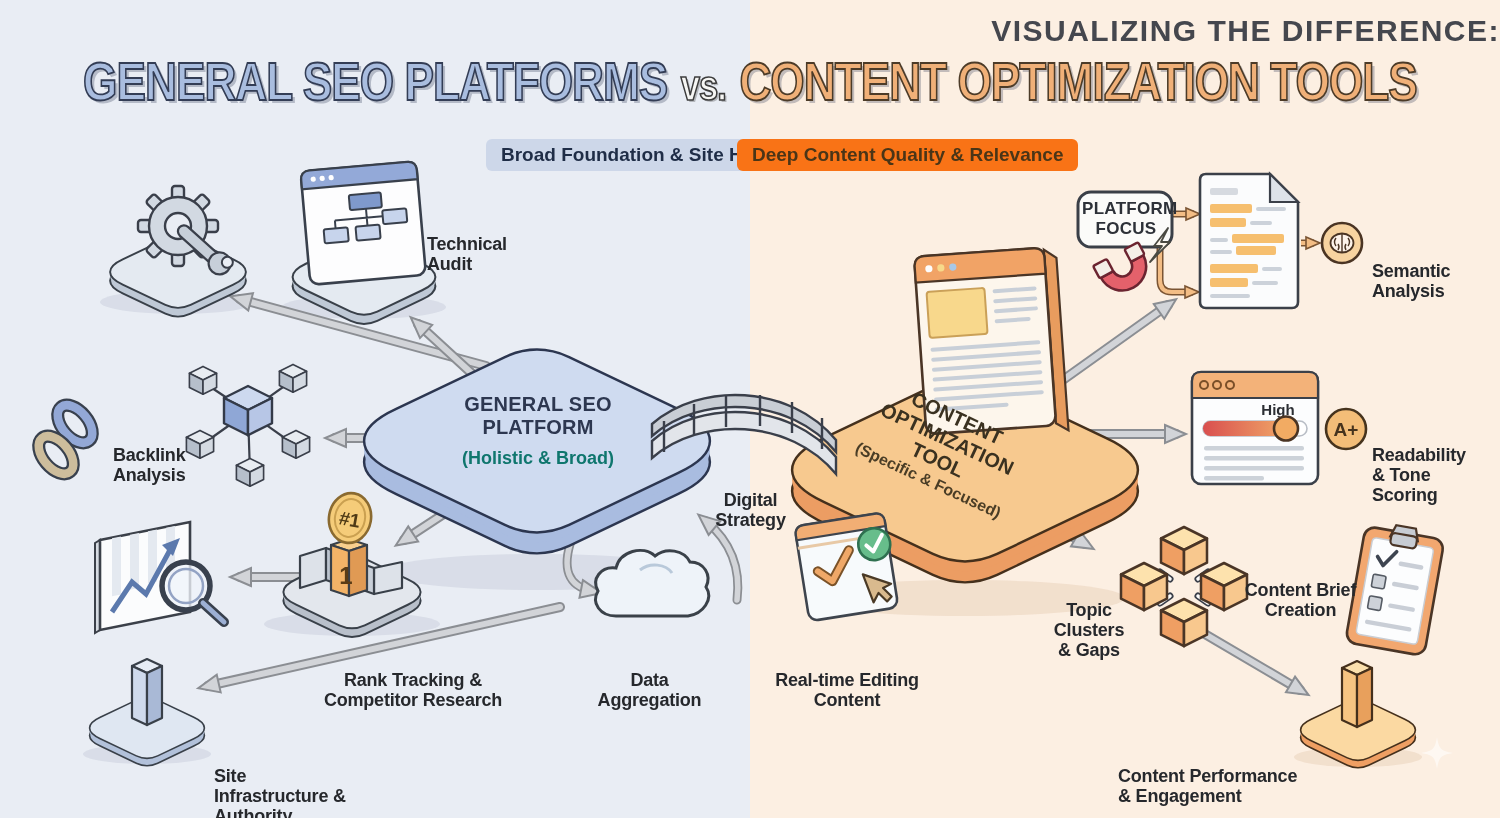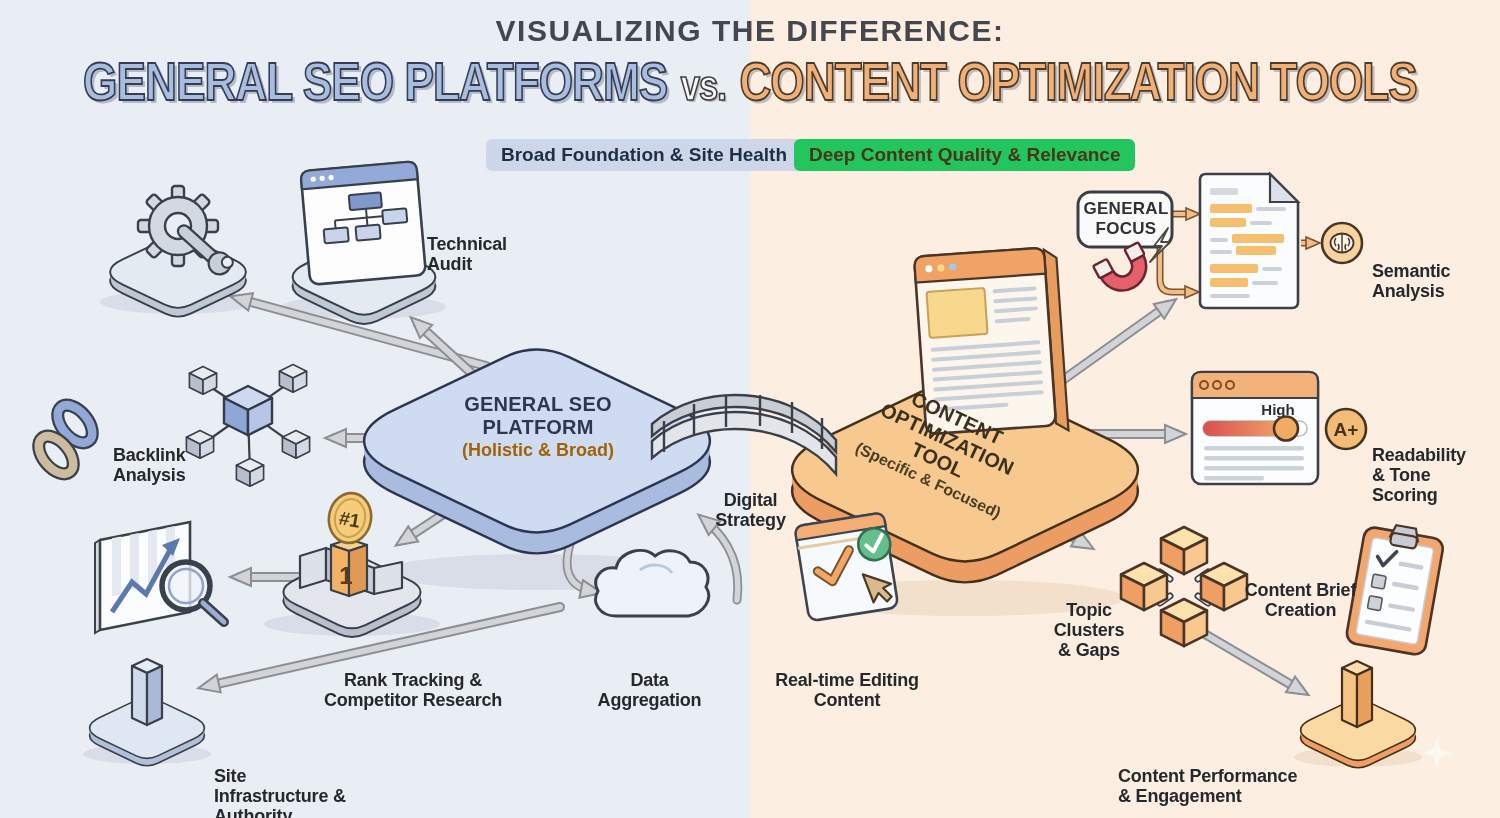--- a/index.html
+++ b/index.html
@@ -2,39 +2,39 @@
 <html><head>
 <meta charset="utf-8">
 <style>
   html,body{margin:0;padding:0;}
   #canvas{position:relative;width:1500px;height:818px;overflow:hidden;
     font-family:"Liberation Sans",sans-serif;background:#e9edf4;}
   .bg-half{position:absolute;top:0;height:818px;}
   #bg-left{left:0;width:750px;background:#e9edf4;}
   #bg-right{left:750px;width:750px;background:#fcefe2;}
   #scene{position:absolute;left:0;top:0;}
-  .hdr{position:absolute;left:0;top:14px;width:1500px;text-align:center;}
+  .hdr{position:absolute;left:0;top:14px;width:1500px;text-align:right;}
   .kicker{font-size:30px;font-weight:700;color:#45474e;letter-spacing:1.5px;}
   .bigline{margin-top:2px;display:flex;justify-content:center;align-items:baseline;gap:14px;
     transform:scale(0.96,1.16);transform-origin:center top;}
   .bigword{font-size:46px;font-weight:800;letter-spacing:-1px;white-space:nowrap;
     text-shadow:3px 3px 0 rgba(44,54,82,0.28);}
   .bw-left{color:#a9bddf;-webkit-text-stroke:1.6px #333d55;}
   .bw-vs{font-size:36px;color:#f6f6f4;-webkit-text-stroke:1.5px #3c3c3c;text-shadow:2px 2px 0 rgba(60,60,60,.3);}
   .bw-right{color:#f0b078;-webkit-text-stroke:1.6px #4c3b28;}
   .badge{position:absolute;top:139px;padding:5px 15px;border-radius:6px;
     font-size:19px;font-weight:700;}
   #badge-left{left:486px;background:#cdd7e9;color:#1f2d47;}
-  #badge-right{left:794px;background:#22c55e;color:#4a3517;text-align:right;}
+  #badge-right{left:737px;background:#f97316;color:#4a3517;text-align:right;}
   .lbl{position:absolute;font-weight:700;font-size:18px;line-height:1.12;color:#26282c;letter-spacing:-0.2px;margin-top:37px;}
   .c{text-align:center;}.r{text-align:left;}
   .diamond-txt{position:absolute;text-align:center;}
   #dtxt-left{left:432px;top:393px;width:212px;}
   #dtxt-left .nm{font-size:20px;font-weight:800;color:#2d3750;letter-spacing:0.2px;}
-  #dtxt-left .sb{font-size:18px;font-weight:700;color:#a16207;margin-top:1px;}
+  #dtxt-left .sb{font-size:18px;font-weight:700;color:#0f766e;margin-top:9px;}
   #dtxt-right{left:845px;top:404px;width:196px;transform:rotate(25deg);}
   #dtxt-right .nm{font-size:20px;font-weight:800;color:#3a3120;letter-spacing:0.2px;}
   #dtxt-right .sb{font-size:16px;font-weight:700;color:#4a3d26;margin-top:2px;}
   #kw-bubble{position:absolute;left:1082px;top:199px;width:88px;text-align:center;
     font-size:17px;font-weight:800;line-height:1.15;color:#2d3138;letter-spacing:0.3px;}
   svg text{font-family:"Liberation Sans",sans-serif;}
 </style>
 </head>
 <body>
 
@@ -460,21 +460,21 @@
 
   <div id="dtxt-left" class="diamond-txt">
     <div class="nm">GENERAL SEO PLATFORM</div>
     <div class="sb">(Holistic &amp; Broad)</div>
   </div>
   <div id="dtxt-right" class="diamond-txt">
     <div class="nm">CONTENT OPTIMIZATION TOOL</div>
     <div class="sb">(Specific &amp; Focused)</div>
   </div>
 
-  <div id="kw-bubble">GENERAL FOCUS</div>
+  <div id="kw-bubble">PLATFORM FOCUS</div>
 
   <div class="lbl" style="left:427px;top:197px;width:95px;">Technical Audit</div>
   <div class="lbl" style="left:113px;top:408px;width:95px;">Backlink Analysis</div>
   <div class="lbl c" style="left:318px;top:633px;width:190px;">Rank Tracking &amp; Competitor Research</div>
   <div class="lbl" style="left:214px;top:729px;width:145px;">Site Infrastructure &amp; Authority</div>
   <div class="lbl c" style="left:592px;top:633px;width:115px;">Data Aggregation</div>
   <div class="lbl c" style="left:698px;top:453px;width:105px;">Digital Strategy</div>
   <div class="lbl c" style="left:772px;top:633px;width:150px;">Real-time Editing Content</div>
   <div class="lbl" style="left:1372px;top:224px;width:95px;">Semantic Analysis</div>
   <div class="lbl" style="left:1372px;top:408px;width:110px;">Readability &amp; Tone Scoring</div>

